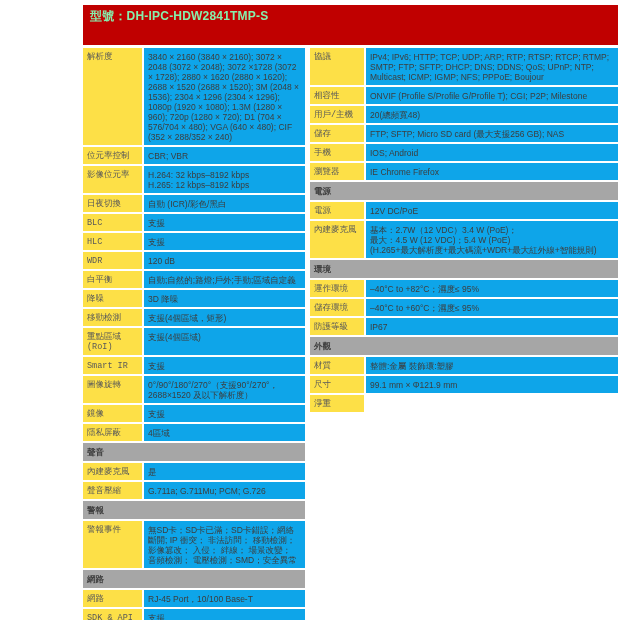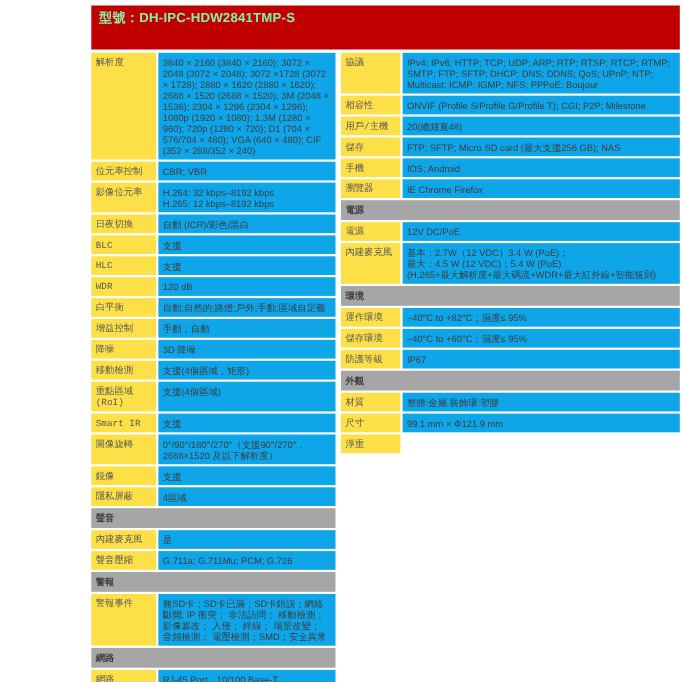--- a/index.html
+++ b/index.html
@@ -105,24 +105,20 @@
         </div>
         <div class="spec-row">
           <div class="spec-label">WDR</div>
           <div class="spec-value">120 dB</div>
         </div>
         <div class="spec-row">
           <div class="spec-label">白平衡</div>
           <div class="spec-value">自動;自然的;路燈;戶外;手動;區域自定義</div>
         </div>
         <div class="spec-row">
-          <div class="spec-label">增益控制</div>
-          <div class="spec-value">手動；自動</div>
-        </div>
-        <div class="spec-row">
           <div class="spec-label">降噪</div>
           <div class="spec-value">3D 降噪</div>
         </div>
         <div class="spec-row">
           <div class="spec-label">移動檢測</div>
           <div class="spec-value">支援(4個區域，矩形)</div>
         </div>
         <div class="spec-row">
           <div class="spec-label">重點區域(RoI)</div>
           <div class="spec-value">支援(4個區域)</div>

